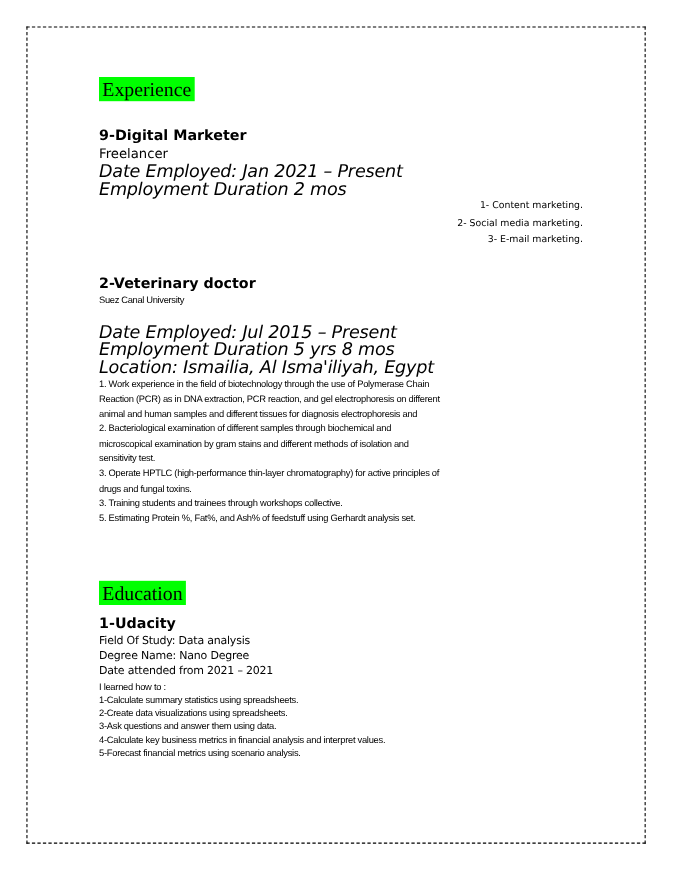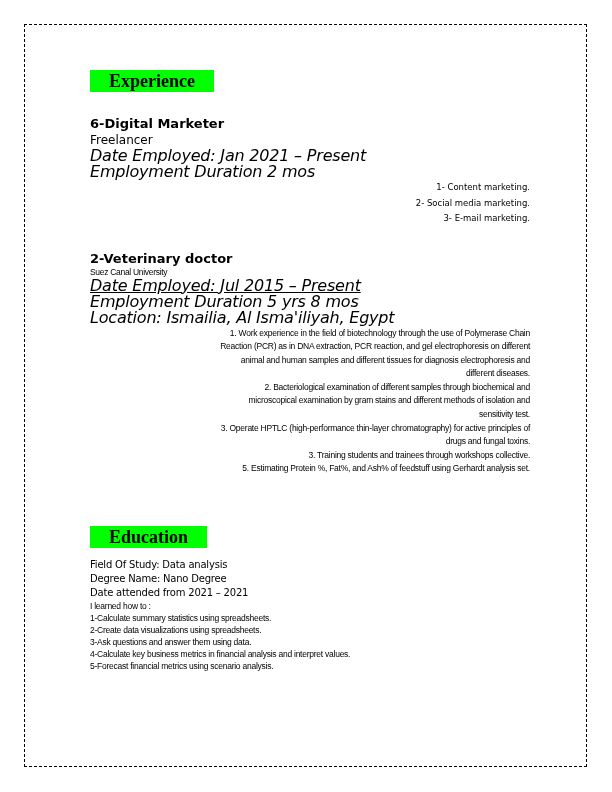--- a/index.html
+++ b/index.html
@@ -4,90 +4,90 @@
   <style>
     html, body { margin: 0; padding: 0; background: #ffffff; }
     body { width: 612px; height: 792px; position: relative; overflow: hidden; }
     .page-border {
       position: absolute; left: 24px; top: 24px; width: 563px; height: 743px;
       border: 1px dashed #000; box-sizing: border-box;
     }
     .content { position: absolute; left: 90px; top: 70px; width: 440px; color: #000; }
     .section-title {
       display: inline-block; background: #00ff00; font-family: "Liberation Serif", serif;
-      font-size: 18px; line-height: 22px; padding: 0 19px; color: #000; font-weight: bold;
+      font-size: 18px; line-height: 22px; padding: 0 3px; color: #000;
     }
     .job-title { font-family: "DejaVu Sans", sans-serif; font-weight: bold; font-size: 13px; line-height: 16px; margin: 0; }
     .sub-large { font-family: "DejaVu Sans", sans-serif; font-size: 12px; line-height: 16px; }
     .sub-small { font-family: "Liberation Sans", sans-serif; font-size: 8.5px; line-height: 11px; letter-spacing: -0.3px; }
     .italic-line { font-family: "DejaVu Sans", sans-serif; font-style: italic; font-size: 16px; line-height: 16px; letter-spacing: -0.2px; }
     .num-list { list-style: none; margin: 0; padding: 0 0 0 22px; text-align: right; }
     .num-list li { font-family: "DejaVu Sans", sans-serif; font-size: 8.5px; line-height: 15.5px; }
     .num-list .n { display: inline-block; width: 14px; }
-    .para { font-family: "Liberation Sans", sans-serif; font-size: 8.5px; line-height: 13.6px; letter-spacing: -0.25px; text-align: right; }
+    .para { font-family: "Liberation Sans", sans-serif; font-size: 8.5px; line-height: 13.6px; letter-spacing: -0.25px; }
     .edu-line { font-family: "DejaVu Sans", sans-serif; font-size: 10px; line-height: 14px; letter-spacing: -0.2px; }
     .edu-small { font-family: "Liberation Sans", sans-serif; font-size: 8.5px; line-height: 12px; letter-spacing: -0.25px; }
   </style>
 </head>
 <body>
 
 <div class="page-border"></div>
 
 <div class="content">
 
   <div style="height:24px;">
     <span class="section-title">Experience</span>
   </div>
 
   <div style="height:22px;"></div>
 
   <div>
-    <div class="job-title">6-Digital Marketer</div>
+    <div class="job-title">9-Digital Marketer</div>
     <div class="sub-large">Freelancer</div>
     <div class="italic-line">Date Employed: Jan 2021 – Present</div>
     <div class="italic-line">Employment Duration 2 mos</div>
     <ul class="num-list">
       <li><span class="n">1-</span> <span>Content marketing.</span></li>
       <li><span class="n">2-</span> <span>Social media marketing.</span></li>
       <li><span class="n">3-</span> <span>E-mail marketing.</span></li>
     </ul>
   </div>
 
   <div style="height:24px;"></div>
 
   <div>
     <div class="job-title">2-Veterinary doctor</div>
     <div class="sub-small">Suez Canal University</div>
-    <div class="italic-line" style="margin-top:0;text-decoration:underline;">Date Employed: Jul 2015 – Present</div>
+    <div class="italic-line" style="margin-top:16px;">Date Employed: Jul 2015 – Present</div>
     <div class="italic-line">Employment Duration 5 yrs 8 mos</div>
     <div class="italic-line">Location: Ismailia, Al Isma'iliyah, Egypt</div>
     <div class="para" style="margin-top:1px;">
       <div>1. Work experience in the field of biotechnology through the use of Polymerase Chain</div>
       <div>Reaction (PCR) as in DNA extraction, PCR reaction, and gel electrophoresis on different</div>
       <div>animal and human samples and different tissues for diagnosis electrophoresis and</div>
-      <div>different diseases.</div>
       <div>2. Bacteriological examination of different samples through biochemical and</div>
       <div>microscopical examination by gram stains and different methods of isolation and</div>
       <div>sensitivity test.</div>
       <div>3. Operate HPTLC (high-performance thin-layer chromatography) for active principles of</div>
       <div>drugs and fungal toxins.</div>
       <div>3. Training students and trainees through workshops collective.</div>
       <div>5. Estimating Protein %, Fat%, and Ash% of feedstuff using Gerhardt analysis set.</div>
     </div>
   </div>
 
   <div style="height:50px;"></div>
 
   <div style="height:24px;">
     <span class="section-title">Education</span>
   </div>
 
   <div style="height:8px;"></div>
 
   <div>
+    <div class="job-title">1-Udacity</div>
     <div class="edu-line">Field Of Study: Data analysis</div>
     <div class="edu-line">Degree Name: Nano Degree</div>
     <div class="edu-line">Date attended from 2021 – 2021</div>
     <div class="edu-small">I learned how to :</div>
     <div class="edu-small">1-Calculate summary statistics using spreadsheets.</div>
     <div class="edu-small">2-Create data visualizations using spreadsheets.</div>
     <div class="edu-small">3-Ask questions and answer them using data.</div>
     <div class="edu-small">4-Calculate key business metrics in financial analysis and interpret values.</div>
     <div class="edu-small">5-Forecast financial metrics using scenario analysis.</div>
   </div>

